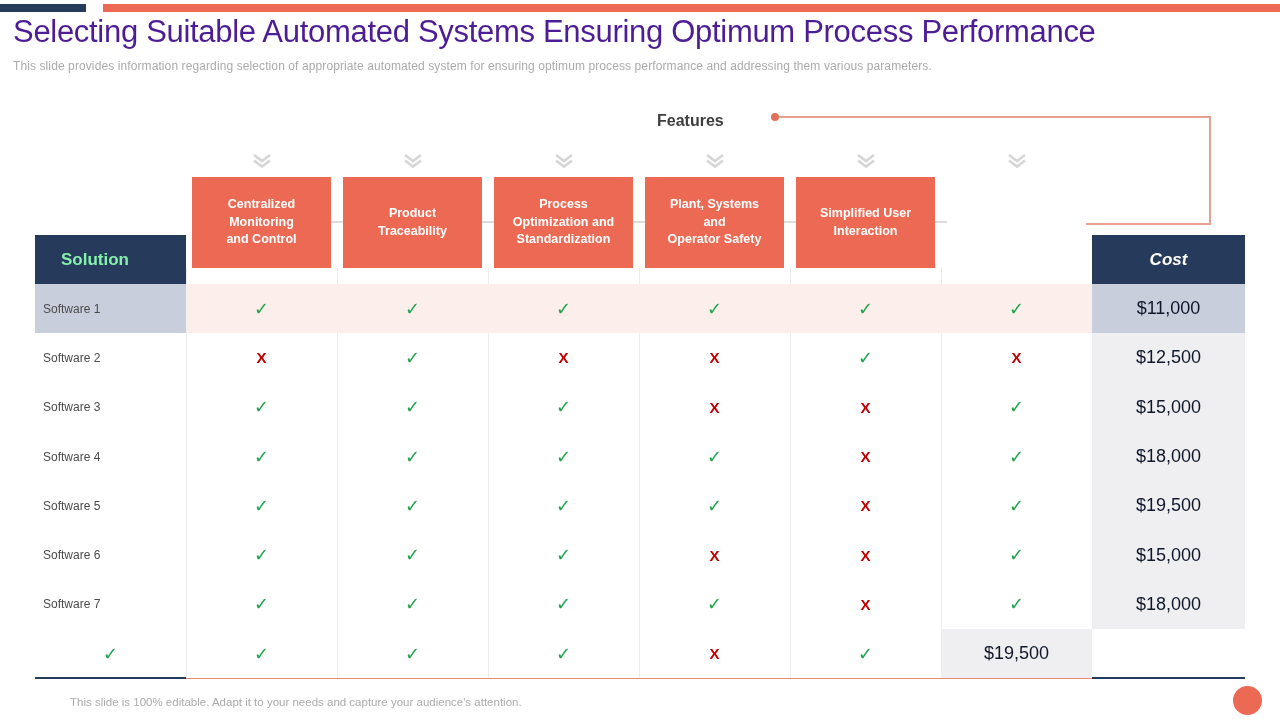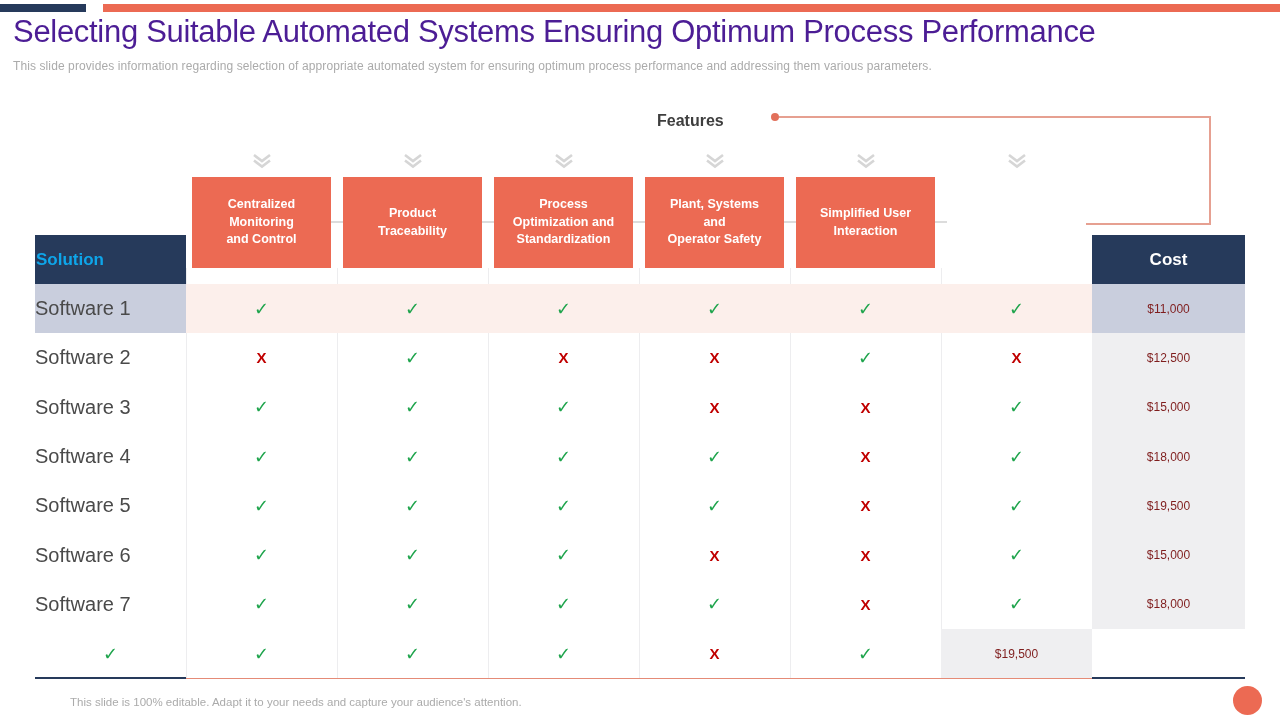--- a/index.html
+++ b/index.html
@@ -33,33 +33,33 @@
   .fbox{width:139px;height:91px;background:#EC6A53;color:#fff;font-weight:bold;font-size:12.5px;
     line-height:1.42;display:flex;align-items:center;justify-content:center;text-align:center;
     white-space:pre-line;}
   .fstub{position:absolute;top:221px;width:12px;height:2px;background:#DCDCDC;}
 
   
   .vline{position:absolute;top:268px;height:410px;width:1px;background:#EDEDEF;}
 
   
   .solution-head{position:absolute;left:35px;top:235px;width:151px;height:49px;background:#263A5B;
-    color:#0ea5e9;font-weight:bold;font-size:17px;display:flex;align-items:center;padding-left:1px;box-sizing:border-box;}
+    color:#86efac;font-weight:bold;font-size:17px;display:flex;align-items:center;padding-left:26px;box-sizing:border-box;}
   .cost-head{position:absolute;left:1092px;top:235px;width:153px;height:49px;background:#263A5B;
-    color:#fff;font-weight:bold;font-size:17px;display:flex;align-items:center;justify-content:center;}
+    color:#fff;font-weight:bold;font-size:17px;display:flex;align-items:center;justify-content:center;font-style:italic;}
 
   
   .tbody{position:absolute;left:35px;top:284px;width:1210px;}
   .trow{display:grid;grid-template-columns:151px repeat(6,151px) 153px;height:49.3px;align-items:stretch;}
   .cell{display:flex;align-items:center;}
-  .sol-cell{font-size:20px;color:#4A4A4A;}
+  .sol-cell{font-size:12px;color:#4A4A4A;padding-left:8px;}
   .mark{justify-content:center;font-size:18px;}
   .mark.check{color:#1EA44C;}
   .mark.cross{color:#C00000;font-weight:bold;font-size:15px;}
-  .cost-cell{justify-content:center;font-size:12px;color:#7f1d1d;background:#EFEFF1;}
+  .cost-cell{justify-content:center;font-size:18px;color:#0f172a;background:#EFEFF1;}
   .trow.first .sol-cell{background:#C9CEDD;}
   .trow.first .mark{background:#FCEFEB;}
   .trow.first .cost-cell{background:#C9CEDD;}
 
   
   .bb-navy-l{position:absolute;left:35px;top:677px;width:151px;height:2px;background:#263A5B;}
   .bb-salmon{position:absolute;left:186px;top:677.5px;width:906px;height:1.5px;background:#E58B77;}
   .bb-navy-r{position:absolute;left:1092px;top:677px;width:153px;height:2px;background:#263A5B;}
 
   

